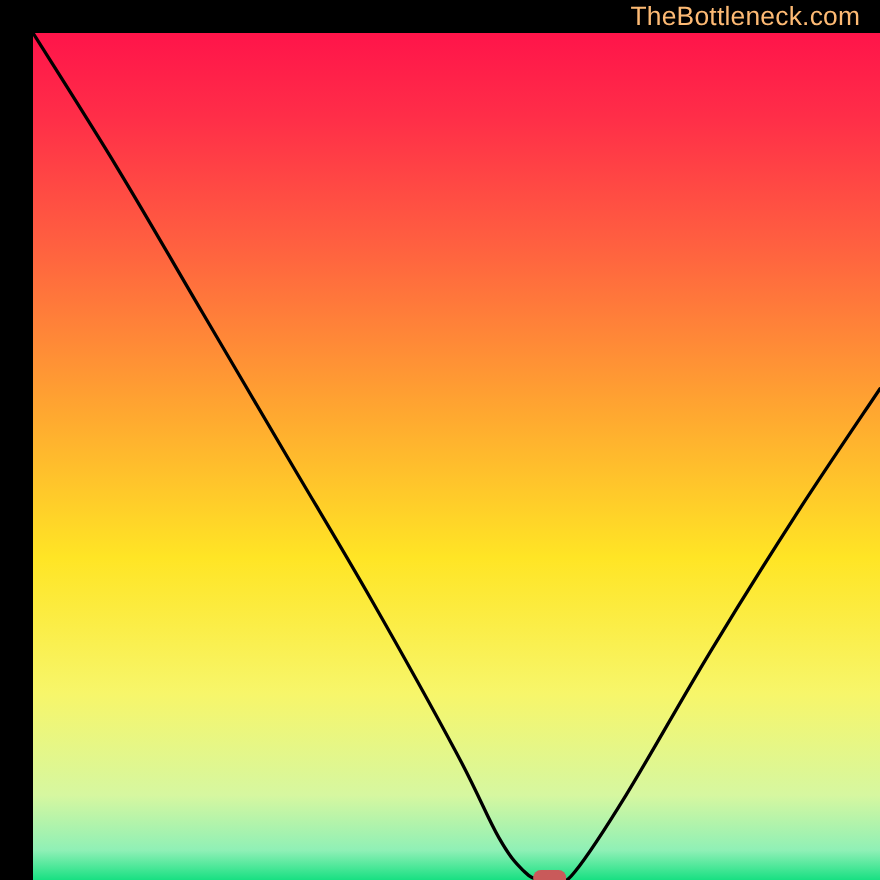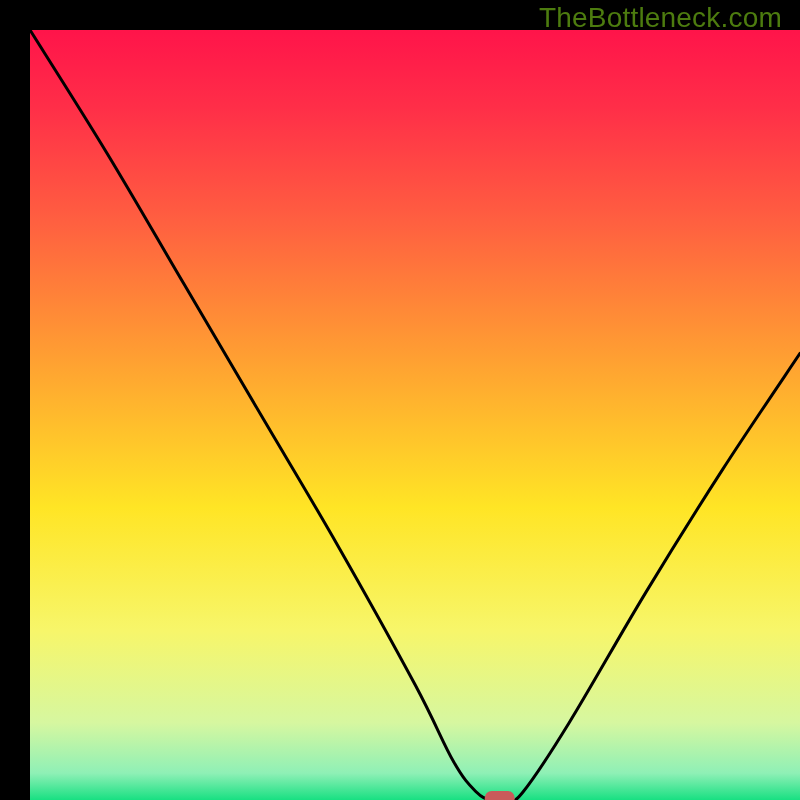--- a/index.html
+++ b/index.html
@@ -24,22 +24,22 @@
     left: 15px;
     top: 15px;
     width: 770px;
     height: 770px;
     overflow: hidden;
   }
   .watermark {
     position: absolute;
     top: 2px;
     right: 18px;
-    color: #4d7c0f;
-    font-size: 28px;
+    color: #fdba74;
+    font-size: 24px;
     font-weight: 500;
     letter-spacing: 0.2px;
     z-index: 10;
   }
   svg {
     display: block;
   }
 </style>
 </head>
 <body>

